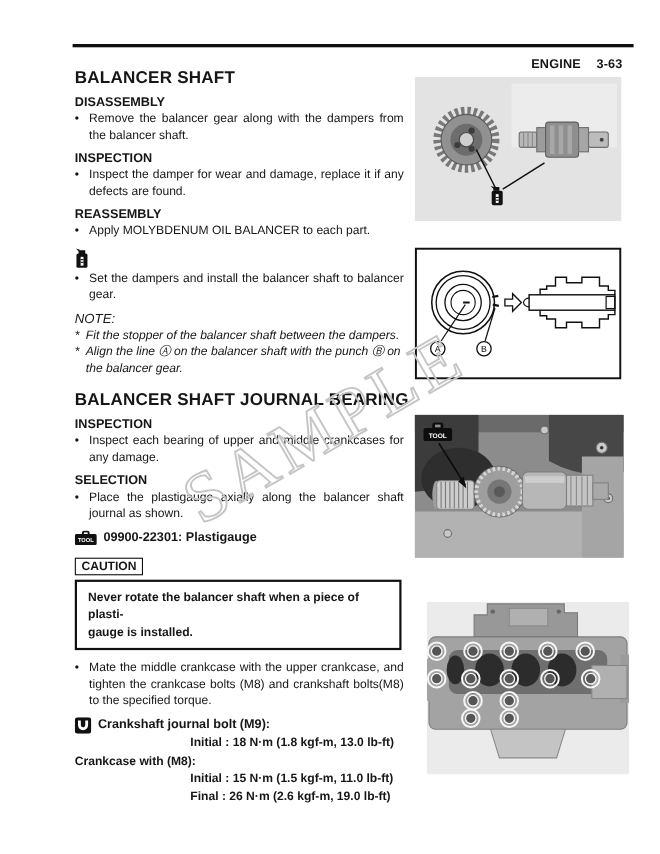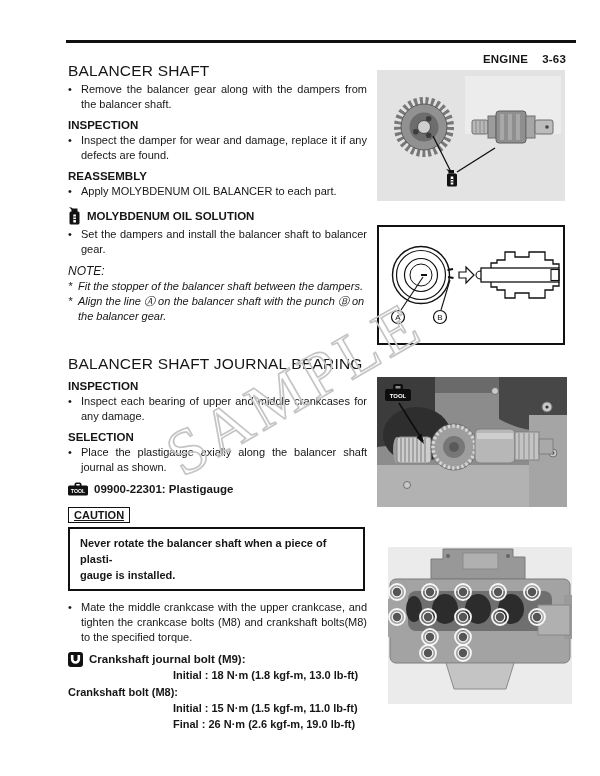--- a/index.html
+++ b/index.html
@@ -3,53 +3,54 @@
 <meta charset="utf-8">
 <style>
   html,body{margin:0;padding:0;background:#ffffff;}
   body{width:600px;height:776px;position:relative;overflow:hidden;
        font-family:"Liberation Sans",sans-serif;color:#161616;}
   .hdr-text{position:absolute;top:19px;right:34px;font-size:11.5px;font-weight:bold;letter-spacing:.2px;margin-top:34px;}
   .hdr-text .pg{margin-left:14px;}
   .hdr-rule{position:absolute;top:40px;left:66px;width:510px;height:3px;background:#101010;}
   .col{position:absolute;left:68px;width:299px;}
   #sec1{top:62px;} #sec2{top:355px;}
-  .sec-title{font-size:15.5px;font-weight:normal;margin:0 0 2px;letter-spacing:.2px;white-space:nowrap;}
+  .sec-title{font-size:15.5px;font-weight:bold;margin:0 0 2px;letter-spacing:.2px;white-space:nowrap;}
   .sub{font-size:11.5px;font-weight:bold;margin:7px 0 2px;}
   .bullet{display:flex;font-size:11px;line-height:15px;margin:1px 0;}
   .bullet .mk{width:13px;flex:none;}
   .bullet .tx{flex:1;text-align:justify;}
   .note-h{font-style:italic;font-size:12px;margin-top:7px;line-height:15px;}
   .note-item{display:flex;font-style:italic;font-size:11px;line-height:15px;}
   .note-item .mk{width:10px;flex:none;}
   .note-item .tx{flex:1;}
   .iconline{display:flex;align-items:center;gap:6px;font-weight:bold;font-size:11.5px;margin:7px 0 2px;}
   .iconline svg{flex:none;}
   .caution-label{display:inline-block;border:1.5px solid #101010;font-weight:bold;font-size:11px;
-                 padding:1px 5px;margin:9px 0 4px;text-decoration:underline;}
+                 padding:1px 5px;margin:9px 0 4px;}
   .caution-box{border:2px solid #101010;padding:6px 10px;font-weight:bold;font-size:11px;
                line-height:16px;width:273px;margin-bottom:9px;}
   .torque{font-size:11px;font-weight:bold;line-height:16px;margin-top:2px;}
   .torque .spec{padding-left:105px;}
   .torque .lbl2{margin-top:1px;}
   .figure{position:absolute;left:377px;z-index:1;}
   #fig1{top:70px;} #fig2{top:225px;} #fig3{top:377px;} #fig4{top:547px;left:388px;}
   #watermark{position:absolute;left:0;top:0;z-index:10;pointer-events:none;}
 </style>
 </head>
 <body>
 
 <div class="hdr-text">
   <span>ENGINE</span><span class="pg">3-63</span>
 </div>
 <div class="hdr-rule"></div>
 
 <div class="col" id="sec1">
   <div class="sec-title">BALANCER SHAFT</div>
 
+  <div class="sub">DISASSEMBLY</div>
   <div class="bullet">
     <span class="mk">•</span>
     <span class="tx">Remove the balancer gear along with the dampers from the balancer shaft.</span>
   </div>
 
   <div class="sub">INSPECTION</div>
   <div class="bullet">
     <span class="mk">•</span>
     <span class="tx">Inspect the damper for wear and damage, replace it if any defects are found.</span>
   </div>
@@ -62,21 +63,20 @@
 
   <div class="iconline">
     <svg width="13" height="19" viewBox="0 0 13 19">
       <polygon points="4,4 1,1 4.5,2" fill="#111"></polygon>
       <rect x="3.5" y="2.5" width="6" height="3.5" fill="#111"></rect>
       <rect x="1.5" y="5.5" width="10" height="13" rx="1.5" fill="#111"></rect>
       <rect x="5.3" y="8.5" width="2.6" height="8" fill="#ffffff"></rect>
       <rect x="5.3" y="10.5" width="2.6" height="1" fill="#111"></rect>
       <rect x="5.3" y="13" width="2.6" height="1" fill="#111"></rect>
     </svg>
-    <span>MOLYBDENUM OIL SOLUTION</span>
   </div>
 
   <div class="bullet">
     <span class="mk">•</span>
     <span class="tx">Set the dampers and install the balancer shaft to balancer gear.</span>
   </div>
 
   <div class="note-h">NOTE:</div>
   <div class="note-item">
     <span class="mk">*</span>
@@ -126,21 +126,21 @@
 
   <div class="torque">
     <div class="iconline" style="margin:6px 0 0;">
       <svg width="15" height="15" viewBox="0 0 15 15">
         <rect x="0" y="0" width="15" height="15" rx="3" fill="#111"></rect>
         <path d="M4.2,3 v4.2 a3.3,3.3 0 0 0 6.6,0 V3" fill="none" stroke="#fff" stroke-width="2.6"></path>
       </svg>
       <span>Crankshaft journal bolt (M9):</span>
     </div>
     <div class="spec">Initial : 18 N·m (1.8 kgf-m, 13.0 lb-ft)</div>
-    <div class="lbl2">Crankshaft bolt (M8):</div>
+    <div class="lbl2">Crankcase with (M8):</div>
     <div class="spec">Initial : 15 N·m (1.5 kgf-m, 11.0 lb-ft)</div>
     <div class="spec">Final  : 26 N·m (2.6 kgf-m, 19.0 lb-ft)</div>
   </div>
 </div>
 
 <div class="figure" id="fig1">
   <svg width="188" height="131" viewBox="0 0 188 131">
     <rect x="0" y="0" width="188" height="131" fill="#e3e3e3"></rect>
     <rect x="88" y="6" width="96" height="58" fill="#ececec"></rect>
 

